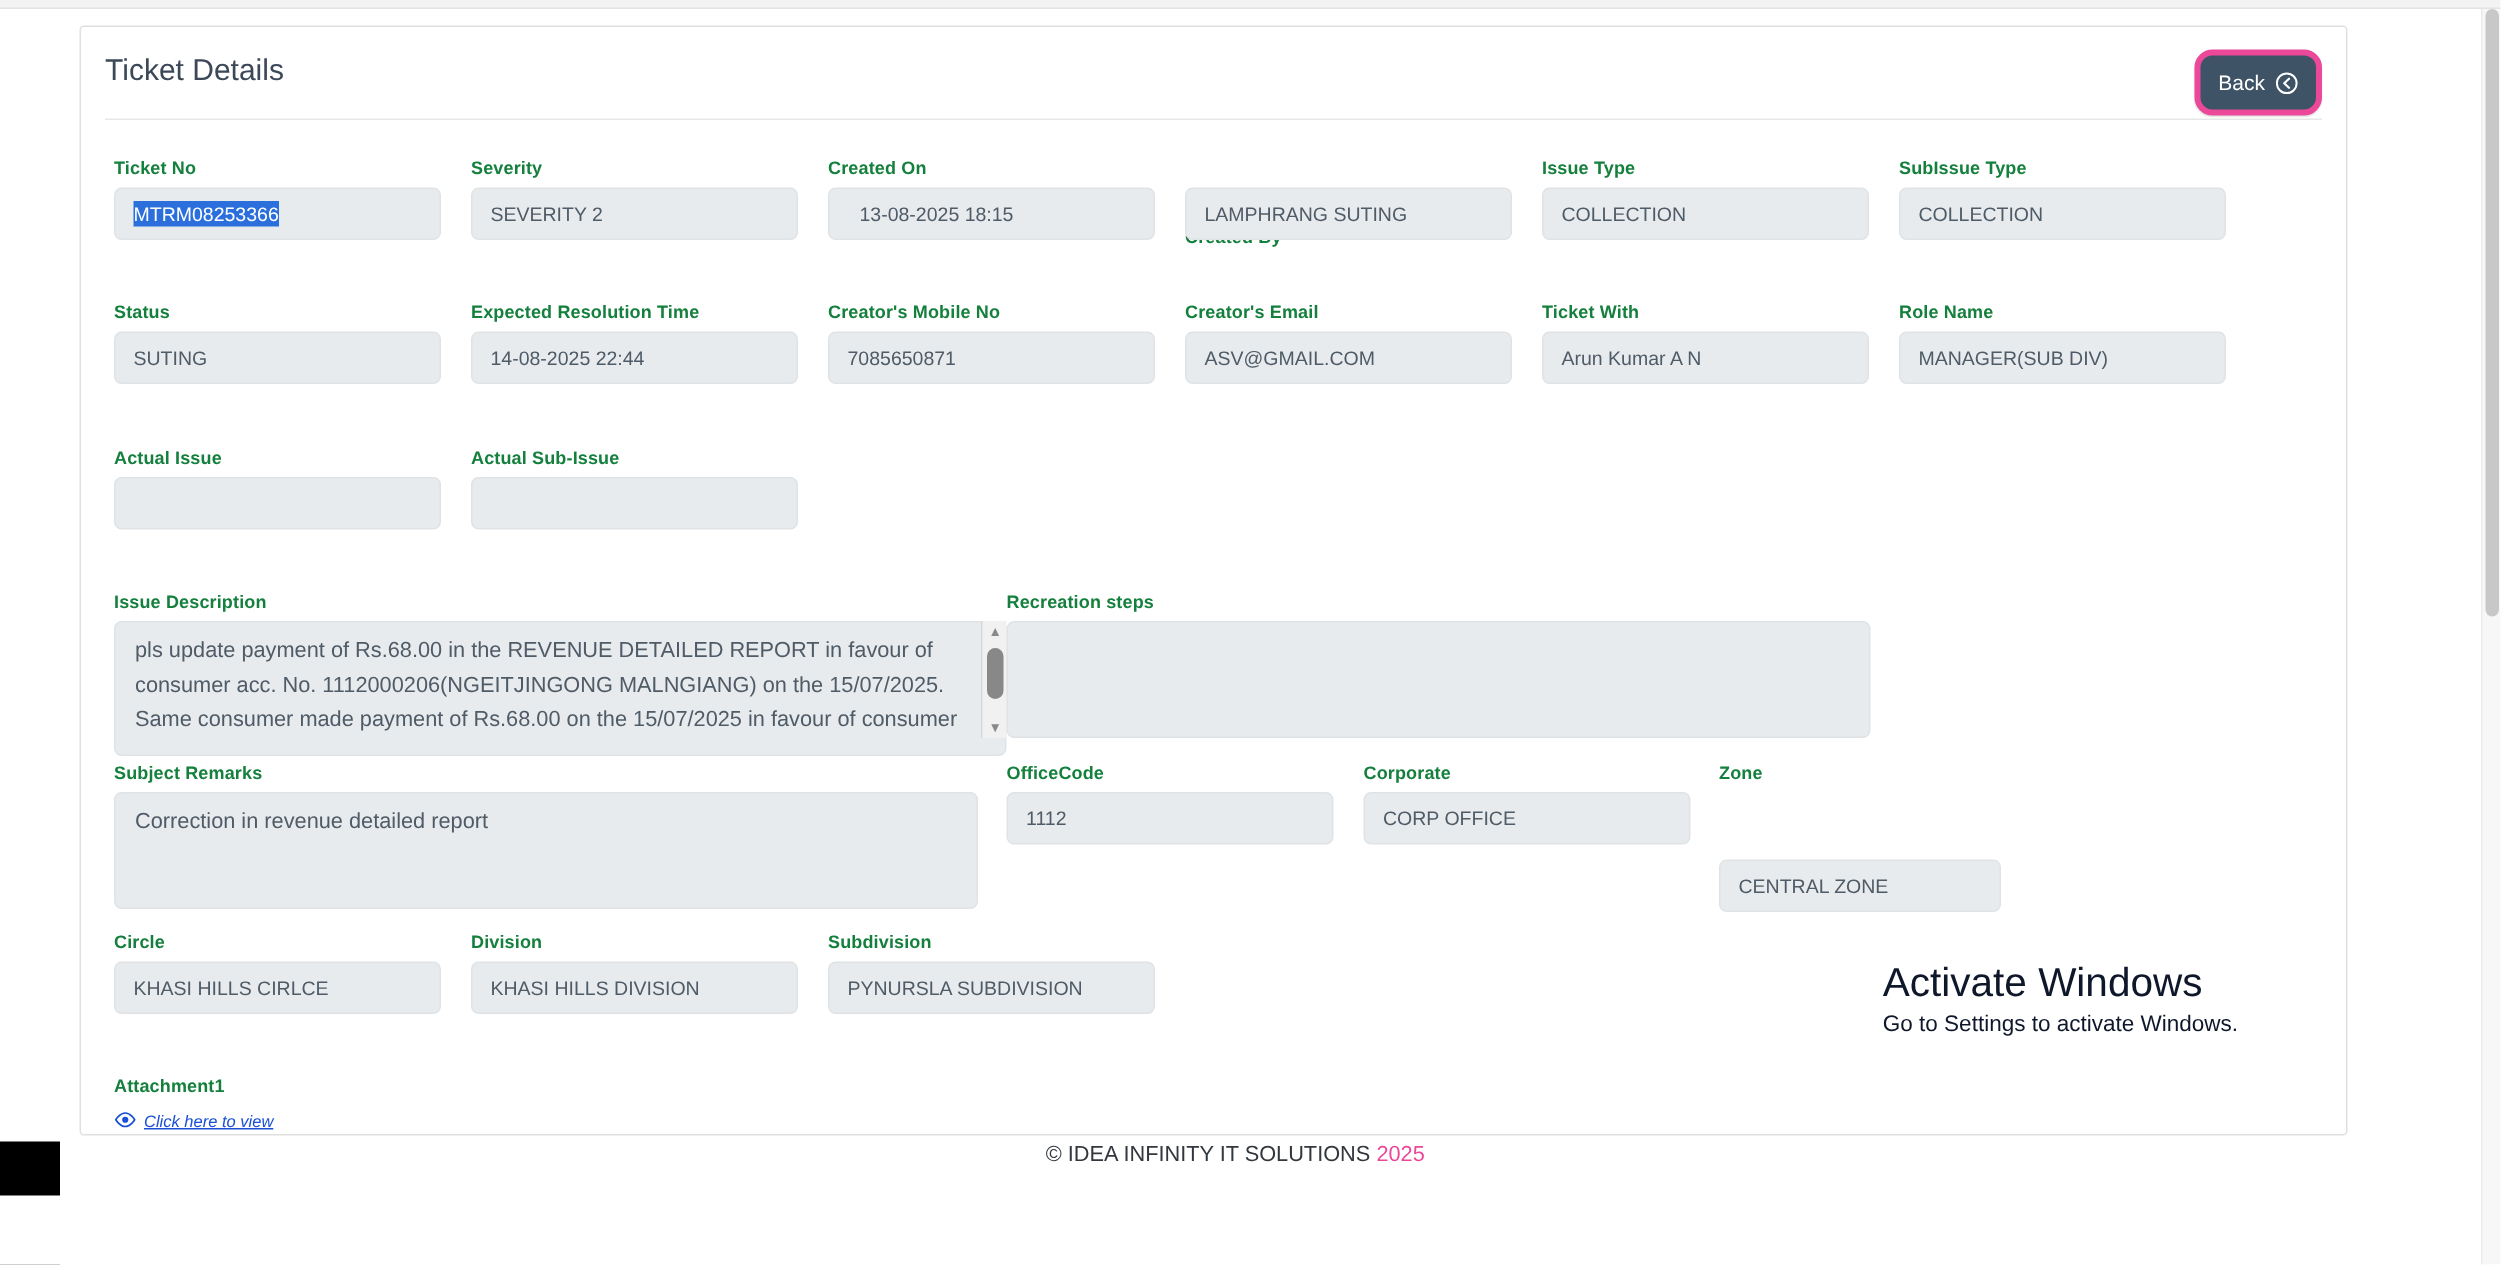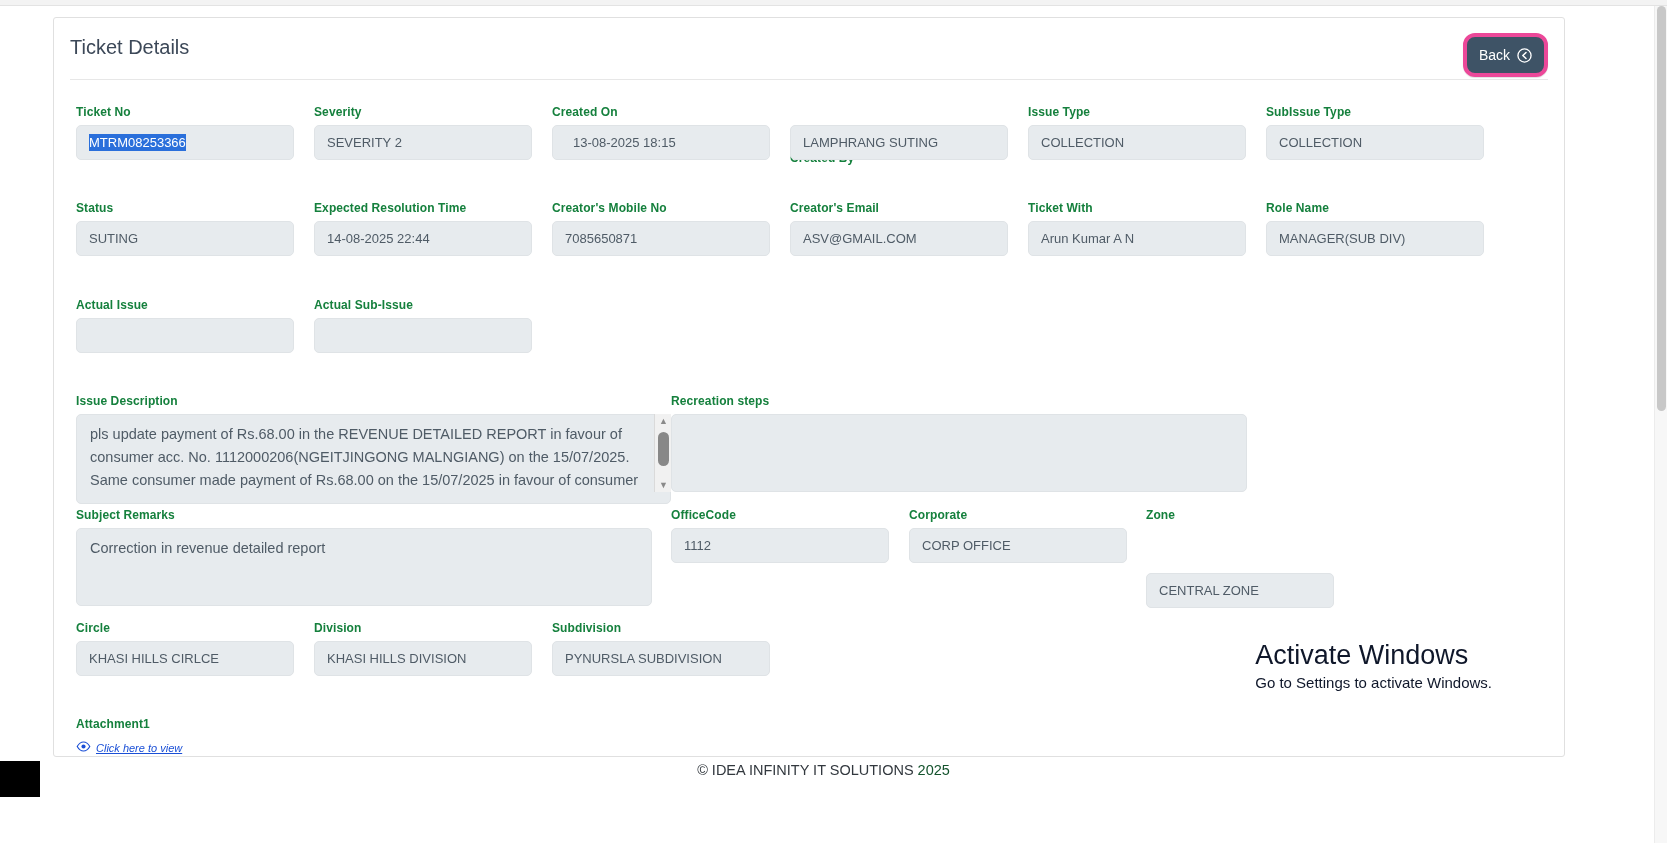--- a/index.html
+++ b/index.html
@@ -161,21 +161,21 @@
   .watermark .wm-sub { font-size: 15px; line-height: 22px; }
   
   .footer {
     position: absolute;
     left: 40px; top: 762px;
     width: 1567px;
     text-align: center;
     font-size: 14.5px;
     color: #32383e;
   }
-  .footer .year { color: #14532d; }
+  .footer .year { color: #ec4899; }
   
   .page-scrollbar {
     position: absolute;
     right: 0; top: 6px;
     width: 13px; height: 837px;
     background: #f7f7f7;
     border-left: 1px solid #ececec;
   }
   .page-scrollbar .pthumb {
     position: absolute;

